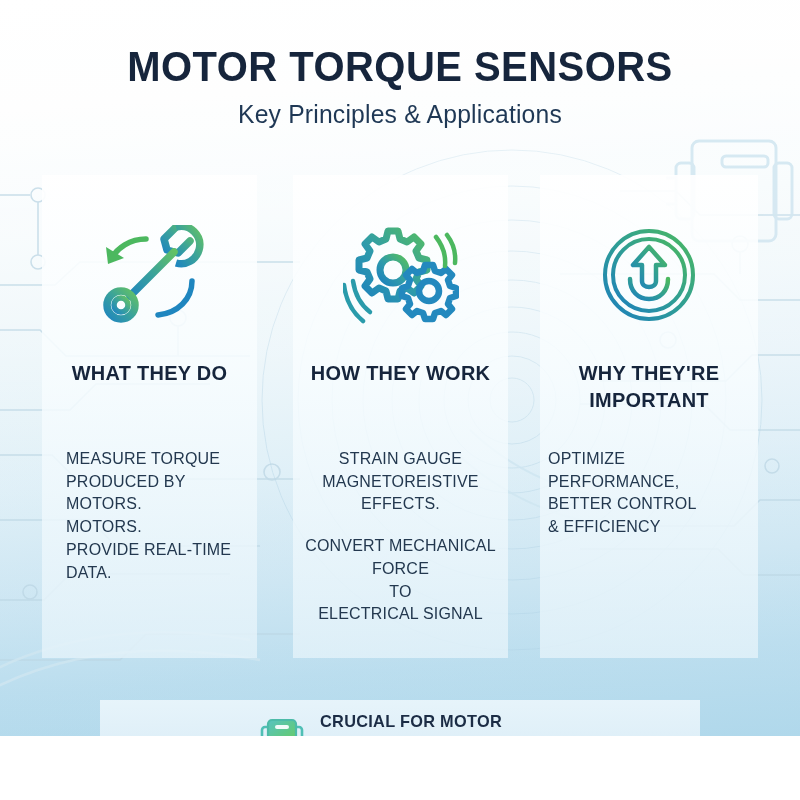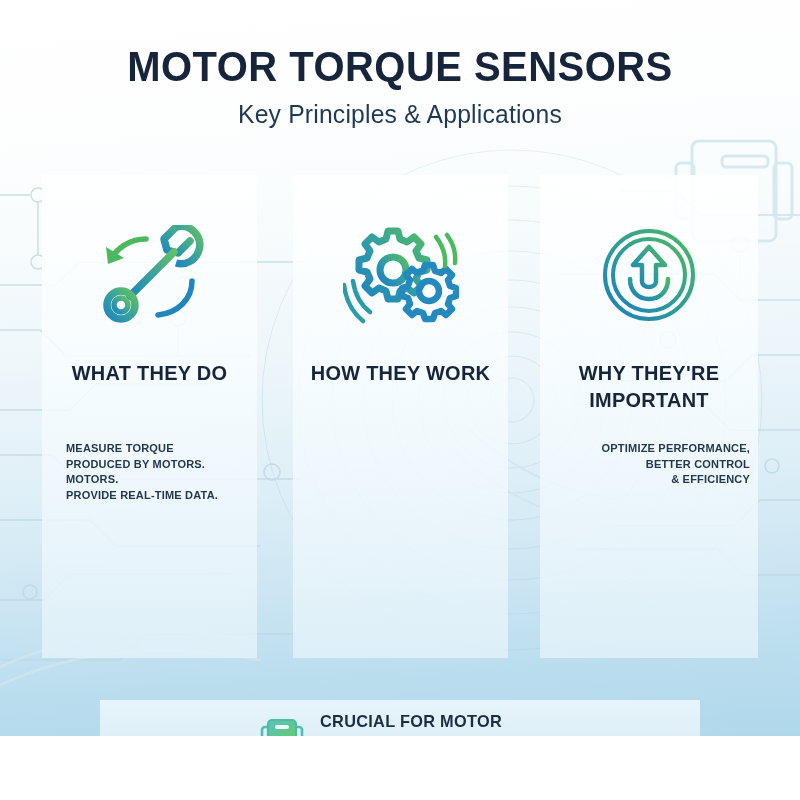--- a/index.html
+++ b/index.html
@@ -77,34 +77,34 @@
     font-family:"Liberation Sans Narrow","Liberation Sans", sans-serif;
     font-weight:700;
     font-size:21px;
     color:#16253c;
     line-height:1.28;
     letter-spacing:0.3px;
     transform:scaleX(0.95);
   }
 
   .card-body {
-    position:absolute; top:266px; left:0; width:100%;
-    font-family:"Liberation Sans Narrow","Liberation Sans", sans-serif;
-    font-weight:700;
-    font-size:11px;
+    position:absolute; top:273px; left:0; width:100%;
+    font-family:"Liberation Sans Narrow","Liberation Sans", sans-serif;
+    font-weight:400;
+    font-size:16px;
     color:#23384f;
     line-height:1.42;
     letter-spacing:0.2px;
   }
   .card-body p { margin:0 0 19px 0; white-space:pre-line; }
   .card-body p:last-child { margin-bottom:0; }
 
   #card-1 .card-body { text-align:left; padding-left:24px; padding-right:8px; }
   #card-2 .card-body { text-align:center; padding:0 10px; }
-  #card-3 .card-body { text-align:right; padding:0 8px; }
+  #card-3 .card-body { text-align:left; padding:0 8px; }
 
   
   #footer {
     position:absolute;
     left:100px; top:700px;
     width:600px; height:56px;
     background:linear-gradient(180deg, rgba(233,245,251,0.95) 0%, rgba(223,239,248,0.92) 100%);
     display:flex; align-items:flex-end; justify-content:center;
     gap:14px;
   }
@@ -283,20 +283,28 @@
           <path d="M1 60 C3 76 10 88 20 96"></path>
         </g>
 
         <g fill="none" stroke="#4cb85f" stroke-width="4.5" stroke-linecap="round">
           <path d="M104 10 C110 18 113 28 112 38"></path>
           <path d="M93 12 C100 21 103 31 102 41"></path>
         </g>
       </svg>
     </div>
     <div class="card-heading">HOW THEY WORK</div>
+    <div class="card-body">
+      <p>STRAIN GAUGE
+MAGNETOREISTIVE
+EFFECTS.</p>
+      <p>CONVERT MECHANICAL FORCE
+TO
+ELECTRICAL SIGNAL</p>
+    </div>
   </div>
 
   <div class="card" id="card-3">
     <div class="icon-wrap">
       <svg width="96" height="96" viewBox="0 0 96 96" xmlns="http://www.w3.org/2000/svg">
         <g fill="none" stroke="url(#gradRing)" stroke-width="4">
           <circle cx="48" cy="48" r="44"></circle>
           <circle cx="48" cy="48" r="36"></circle>
         </g>
         <g fill="none" stroke="url(#gradRing)" stroke-width="4.5" stroke-linecap="round" stroke-linejoin="round">

